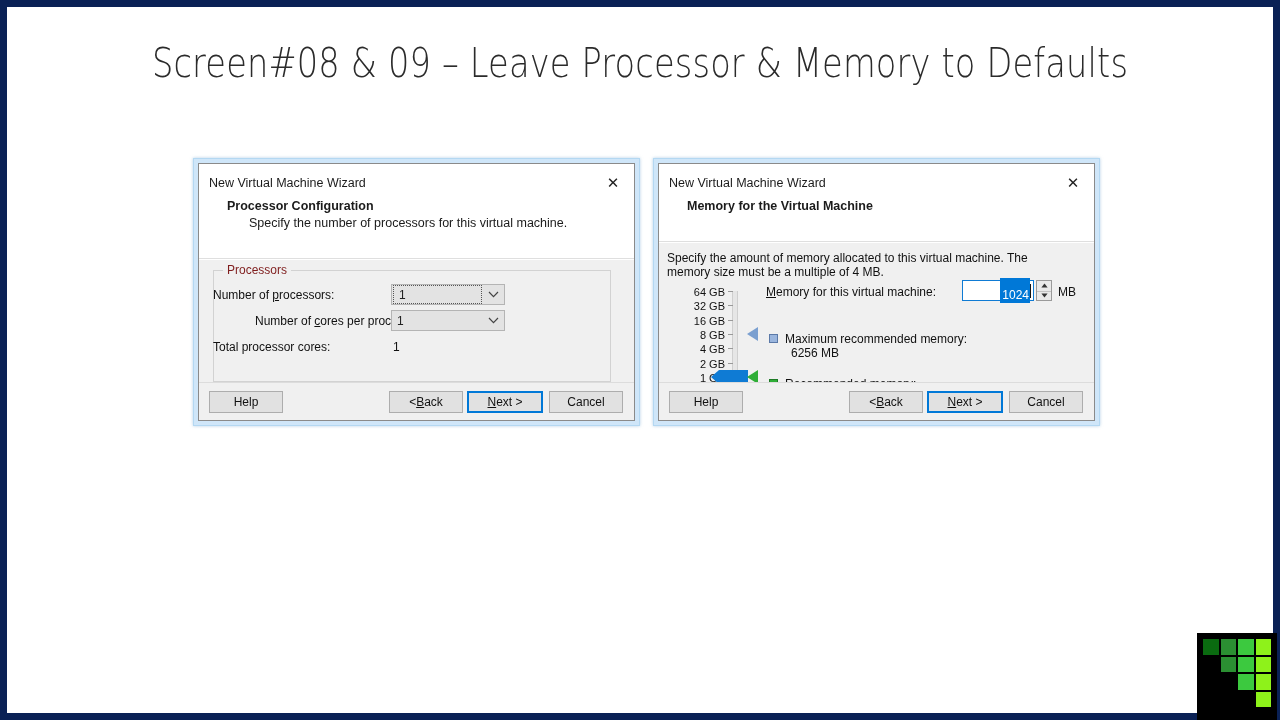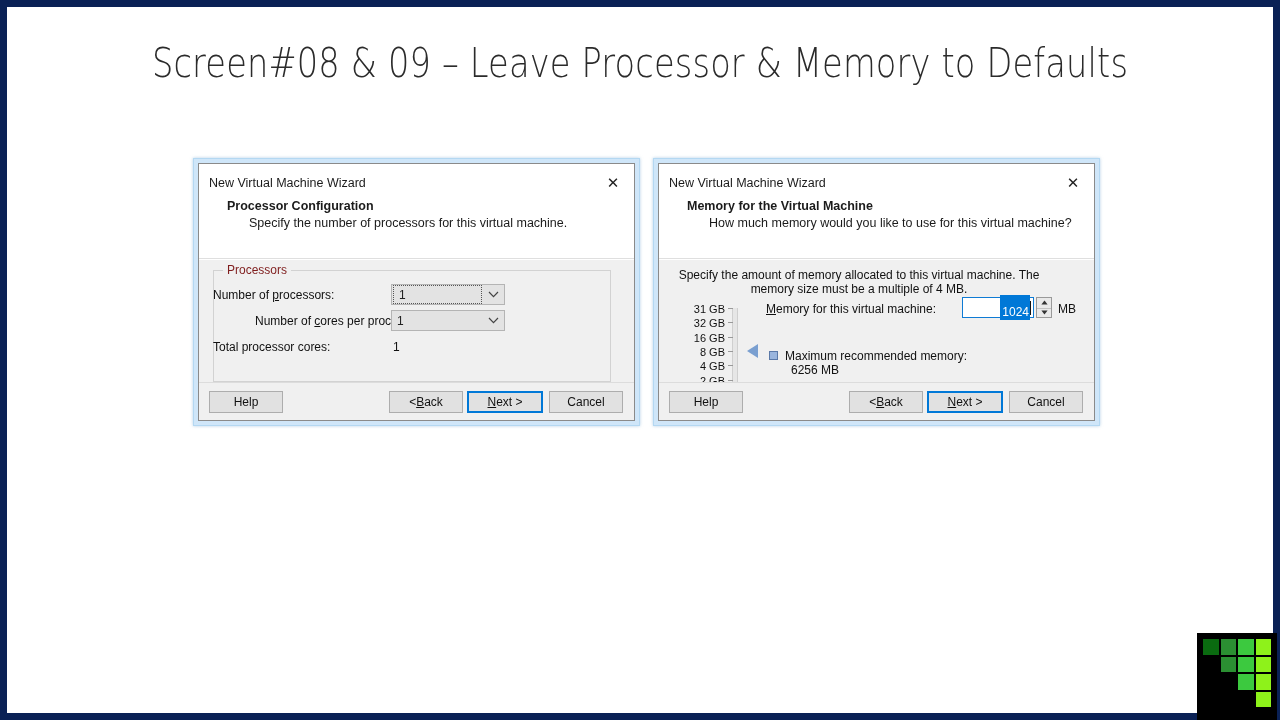--- a/index.html
+++ b/index.html
@@ -179,26 +179,25 @@
     flex: 0 0 auto;
     width: 22px;
     display: flex;
     align-items: center;
     justify-content: center;
   }
 
   
   .mem-desc {
     position: absolute;
-    left: 0; top: 8px;
+    left: 8px; top: 8px;
     width: 400px;
     font-size: 12px;
     color: #111;
     line-height: 14px;
-    text-align: center;
   }
 
   .slider-wrap {
     position: absolute;
     left: 6px; top: 48px;
     width: 80px; height: 210px;
   }
   .slider-label {
     position: absolute;
     right: 20px;
@@ -414,31 +413,30 @@
 
   <div class="dlg-glow" style="left:646px; top:151px; width:447px; height:268px;">
     <div class="dlg">
 
       <div class="dlg-header">
         <div class="dlg-titlebar">
           <span class="dlg-title-text">New Virtual Machine Wizard</span>
           <span class="close-btn">✕</span>
         </div>
         <div class="hdr-heading">Memory for the Virtual Machine</div>
-        <div class="hdr-sub">How much memory would you like to use for this virtual machine?</div>
       </div>
 
       <div class="dlg-body">
 
         <div class="mem-desc">Specify the amount of memory allocated to this virtual machine. The memory size must be a multiple of 4 MB.</div>
 
         <div class="slider-wrap">
           <div class="slider-track"></div>
           <div id="slider-scale">
-              <div class="slider-label" style="top: -4px;">31 GB</div>
+              <div class="slider-label" style="top: -4px;">64 GB</div>
               <div class="slider-tick" style="top: 0px;"></div>
               <div class="slider-label" style="top: 10.3px;">32 GB</div>
               <div class="slider-tick" style="top: 14.3px;"></div>
               <div class="slider-label" style="top: 24.6px;">16 GB</div>
               <div class="slider-tick" style="top: 28.6px;"></div>
               <div class="slider-label" style="top: 38.9px;">8 GB</div>
               <div class="slider-tick" style="top: 42.9px;"></div>
               <div class="slider-label" style="top: 53.2px;">4 GB</div>
               <div class="slider-tick" style="top: 57.2px;"></div>
               <div class="slider-label" style="top: 67.5px;">2 GB</div>

